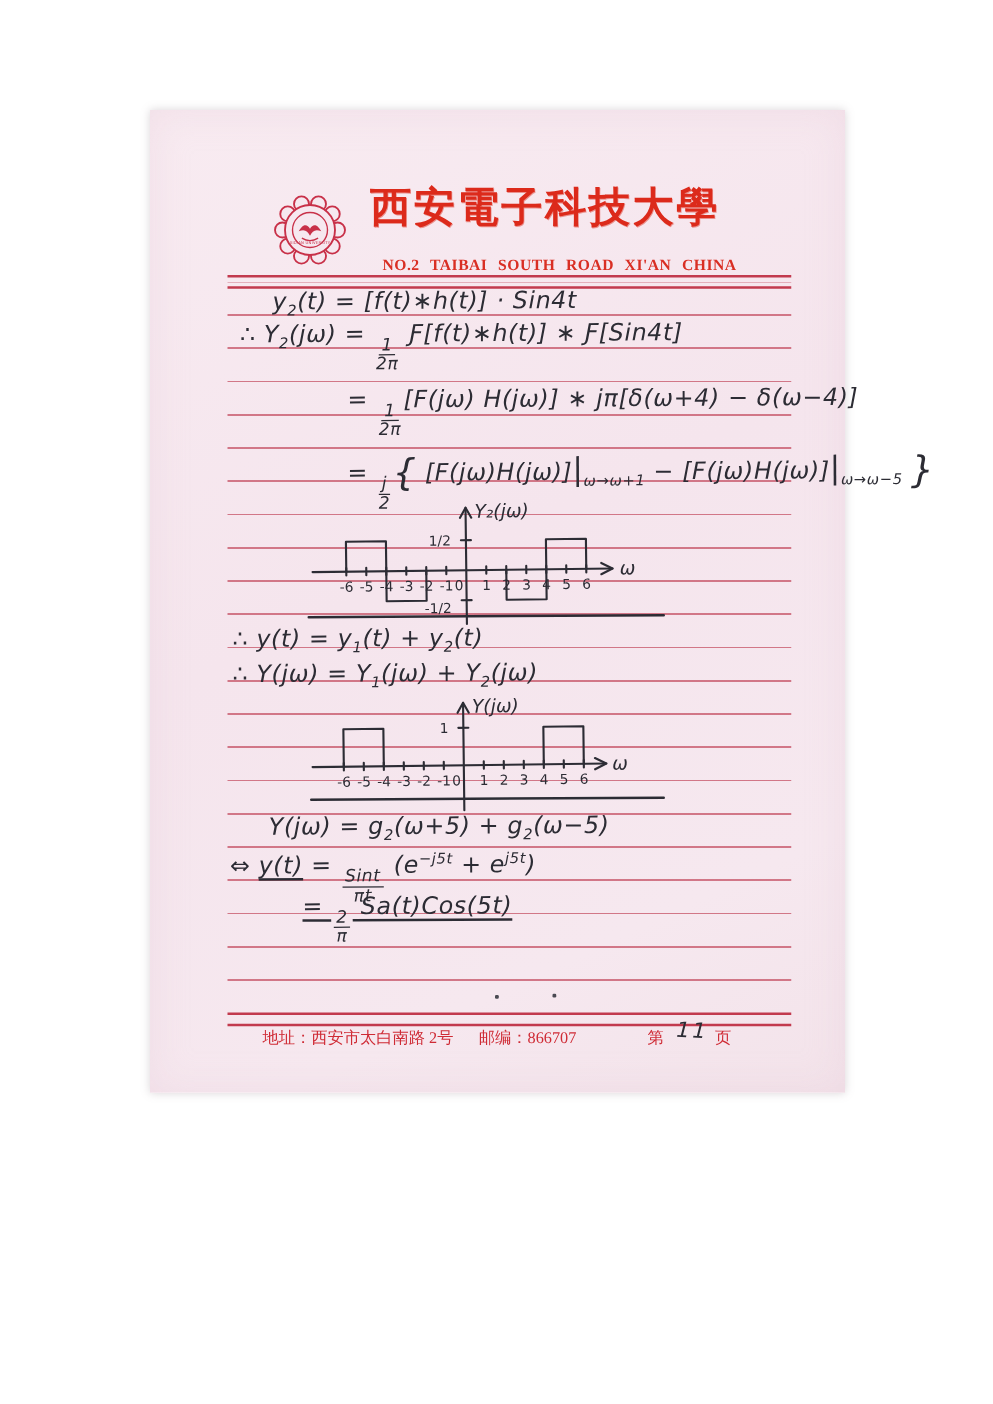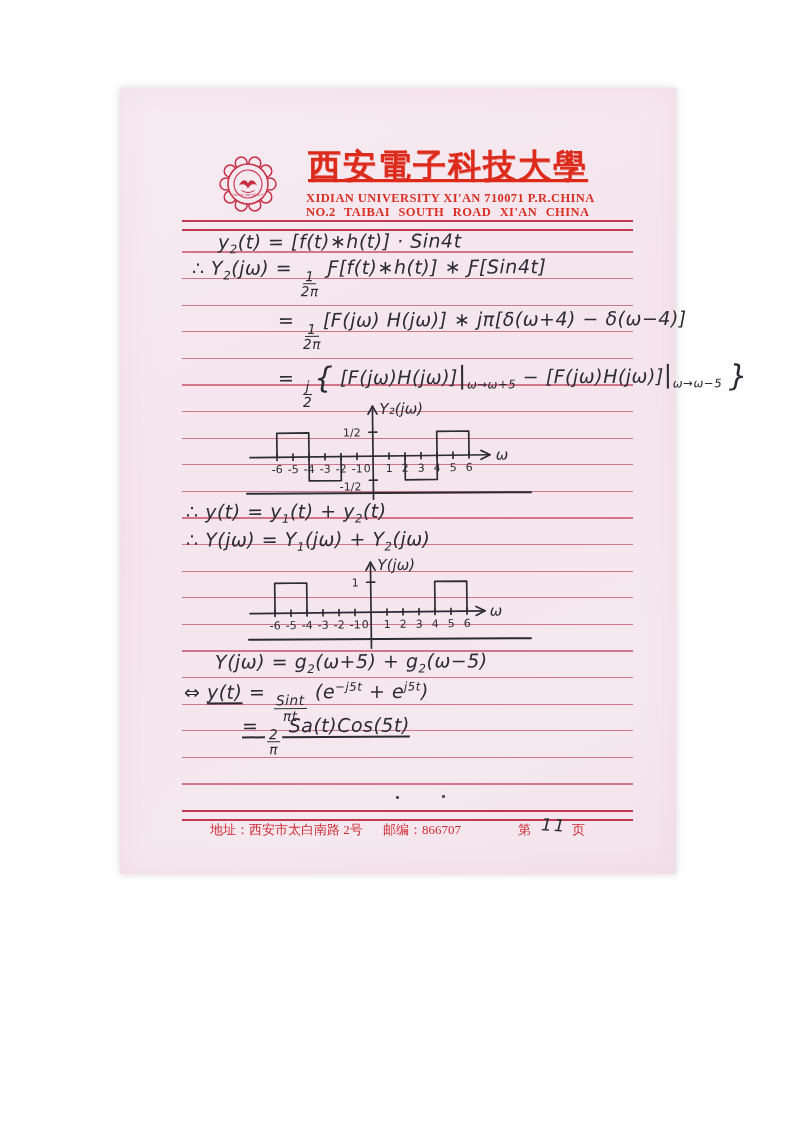--- a/index.html
+++ b/index.html
@@ -10,23 +10,23 @@
          box-shadow:0 0 7px rgba(120,100,110,0.28), inset 0 0 30px rgba(230,200,215,0.35);}
   
   .rules{position:absolute;left:62px;top:138px;width:451px;height:560px;
          background:repeating-linear-gradient(to bottom,
             transparent 0px, transparent 25.3px,
             #cb6375 25.3px, #cb6375 26.6px);
          opacity:.85;}
   .dbl{position:absolute;left:62px;width:451px;height:7px;
        border-top:2px solid #c23a4e;border-bottom:2px solid #c23a4e;}
   
-  .cntitle{position:absolute;left:188px;top:56px;font-size:33px;font-weight:bold;
+  .cntitle{position:absolute;left:176px;top:56px;font-size:33px;font-weight:bold;
            color:#dc2a1b;letter-spacing:2px;white-space:nowrap;
-           text-shadow:0.5px 0.5px 0 rgba(220,42,27,.45);text-decoration:underline;}
+           text-shadow:0.5px 0.5px 0 rgba(220,42,27,.45);}
   .enline{position:absolute;left:186px;color:#d92f24;font-family:"Liberation Serif",serif;
           font-weight:bold;font-size:12.5px;letter-spacing:.4px;white-space:nowrap;}
   .en2{word-spacing:5px;text-align:right;}
   
   .eq{position:absolute;color:#2c2c34;font-style:italic;font-size:19px;white-space:nowrap;
       letter-spacing:.5px;transform:rotate(-.3deg);}
   .eq sub{font-size:.62em;}
   .eq sup{font-size:.62em;}
   .eq u{text-decoration-thickness:1.6px;text-underline-offset:4px;font-style:italic;}
   .fr{display:inline-flex;flex-direction:column;align-items:center;vertical-align:-0.5em;
@@ -62,39 +62,38 @@
           <circle cx="17.8" cy="-12.9" r="6"></circle>
         <circle cx="0" cy="0" r="20"></circle>
         <circle cx="0" cy="0" r="14" stroke-width="1.1"></circle>
       </g>
       <path d="M-9,1 C-5,-6 -2,-4 0,-1 C2,-4 5,-6 9,1 C4,-1 2,1 0,4.5 C-2,1 -4,-1 -9,1 Z" fill="#c83048"></path>
       <path d="M-6.5,6.5 Q0,10.5 6.5,6.5" stroke="#c83048" stroke-width="1" fill="none"></path>
       <text x="0" y="11.6" text-anchor="middle" font-size="3" fill="#c83048" letter-spacing=".2">XIDIAN UNIVERSITY</text>
     </svg>
 
     <div class="cntitle">西安電子科技大學</div>
-    <div class="enline" style="top:103px">XIDIAN UNIVERSITY XI'AN 710071 P.R.CHINA</div>
     <div class="enline en2" style="top:117px">NO.2  TAIBAI  SOUTH  ROAD  XI'AN  CHINA</div>
 
     <div class="dbl" style="top:132px"></div>
     <div class="rules"></div>
 
     <div class="eq" style="left:98px;top:142px">y<sub>2</sub>(t) = [f(t)∗h(t)] · Sin4t</div>
     <div class="eq" style="left:72px;top:168px">∴  Y<sub>2</sub>(jω) = <span class="fr">
           <span>1</span>
           <span>2π</span>
         </span> Ƒ[f(t)∗h(t)] ∗ Ƒ[Sin4t]</div>
     <div class="eq" style="left:158px;top:220px">= <span class="fr">
           <span>1</span>
           <span>2π</span>
         </span>[F(jω) H(jω)] ∗ jπ[δ(ω+4) − δ(ω−4)]</div>
     <div class="eq" style="left:158px;top:272px">= <span class="fr">
           <span>j</span>
           <span>2</span>
-        </span><span class="big">{</span> [F(jω)H(jω)]<span class="bar">|</span><sub>ω→ω+5</sub> − [F(jω)H(jω)]<span class="bar">|</span><sub>ω→ω−5</sub> <span class="big">}</span></div>
+        </span><span class="big">{</span> [F(jω)H(jω)]<span class="bar">|</span><sub>ω→ω+1</sub> − [F(jω)H(jω)]<span class="bar">|</span><sub>ω→ω−5</sub> <span class="big">}</span></div>
 
     <svg class="plot" style="left:108px;top:306px" width="330" height="112" viewBox="0 0 330 112">
       <g stroke="#2c2c34" stroke-width="1.7" stroke-linecap="round" stroke-linejoin="round" fill="none" transform="rotate(-0.7 160 60)">
         <path d="M22,62 L262,62"></path>
         <path d="M253,57.5 L262,62 L253,66.5"></path>
         <path d="M145,105 L145,12"></path>
         <path d="M140.5,20 L145,12 L149.5,20"></path>
         <path d="M49,59 L49,65 M65,59 L65,65 M81,59 L81,65 M97,59 L97,65 M113,59 L113,65 M129,59 L129,65 M161,59 L161,65 M177,59 L177,65 M193,59 L193,65 M209,59 L209,65 M225,59 L225,65 M241,59 L241,65"></path>
         <path d="M141,38 L149,38 M141,86 L149,86"></path>
         <path d="M49,62 L49,38 L81,38 L81,86 L113,86 L113,62"></path>

